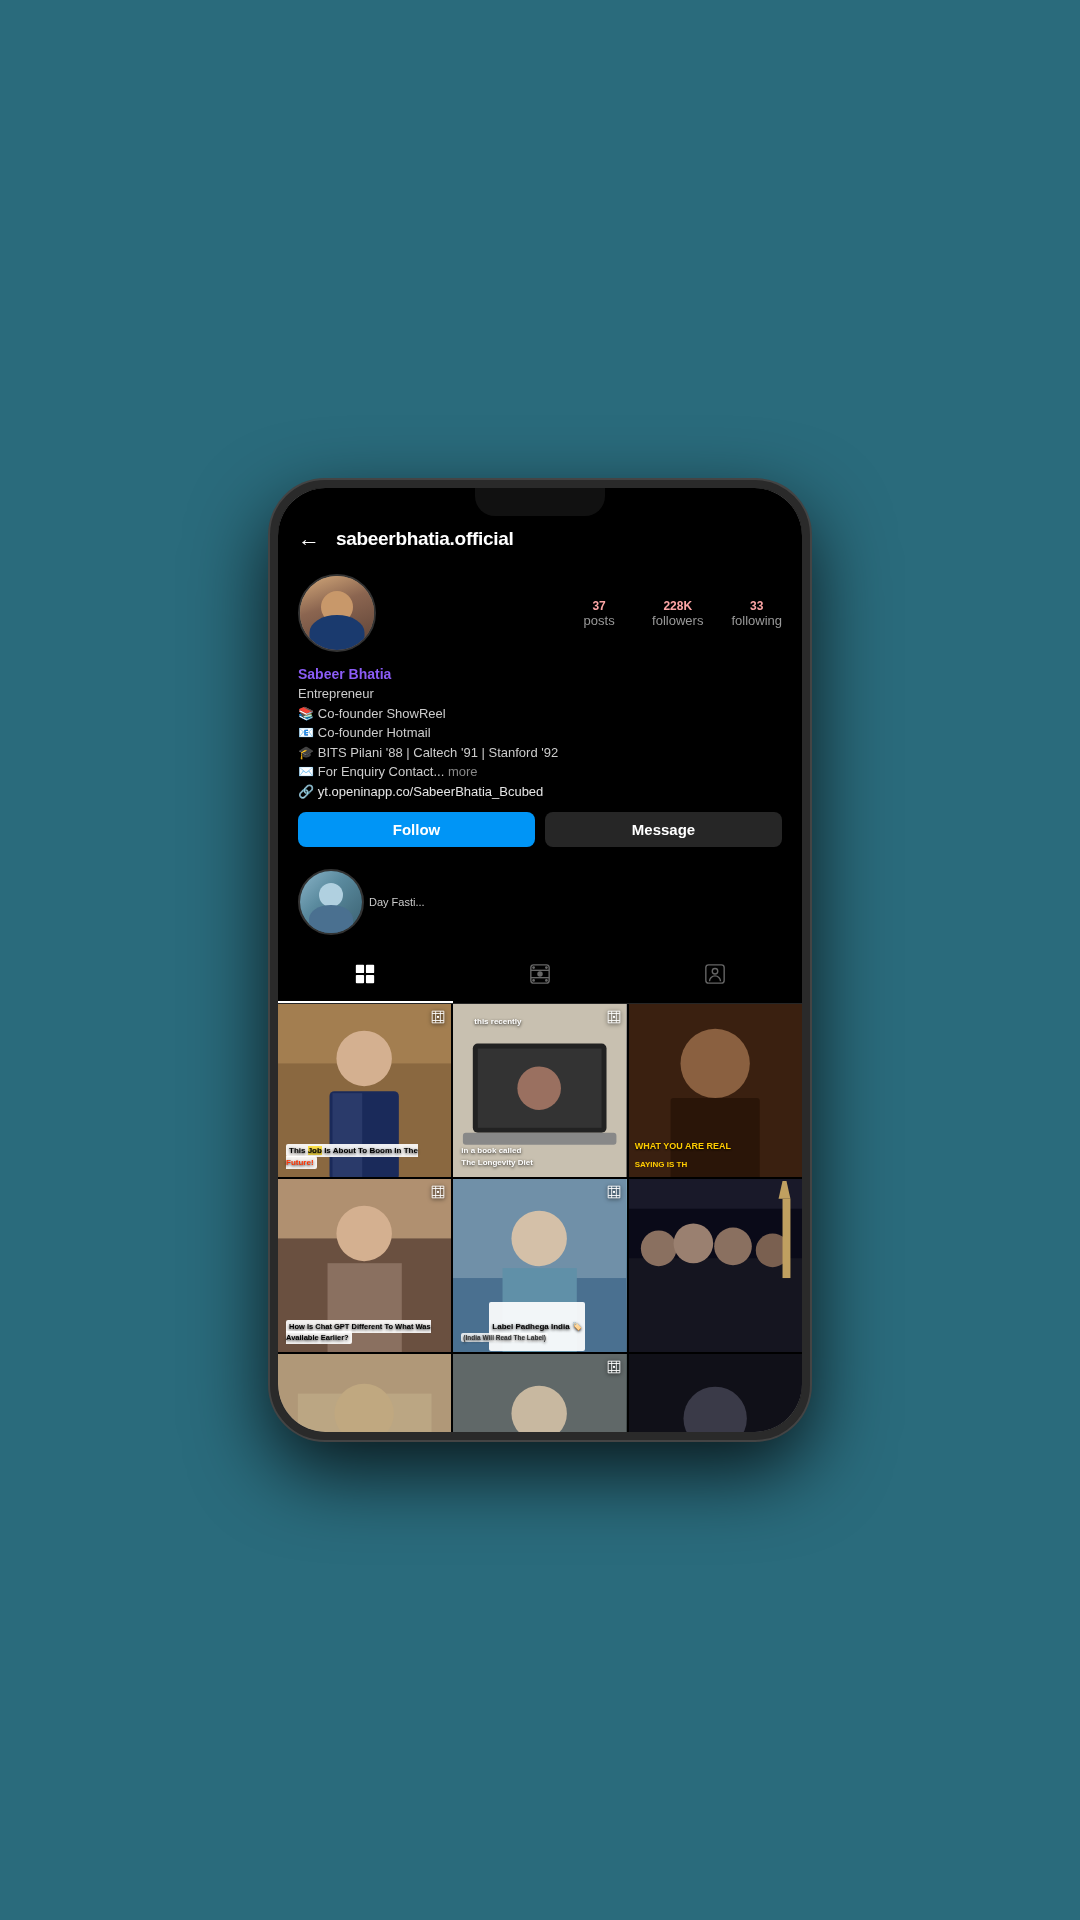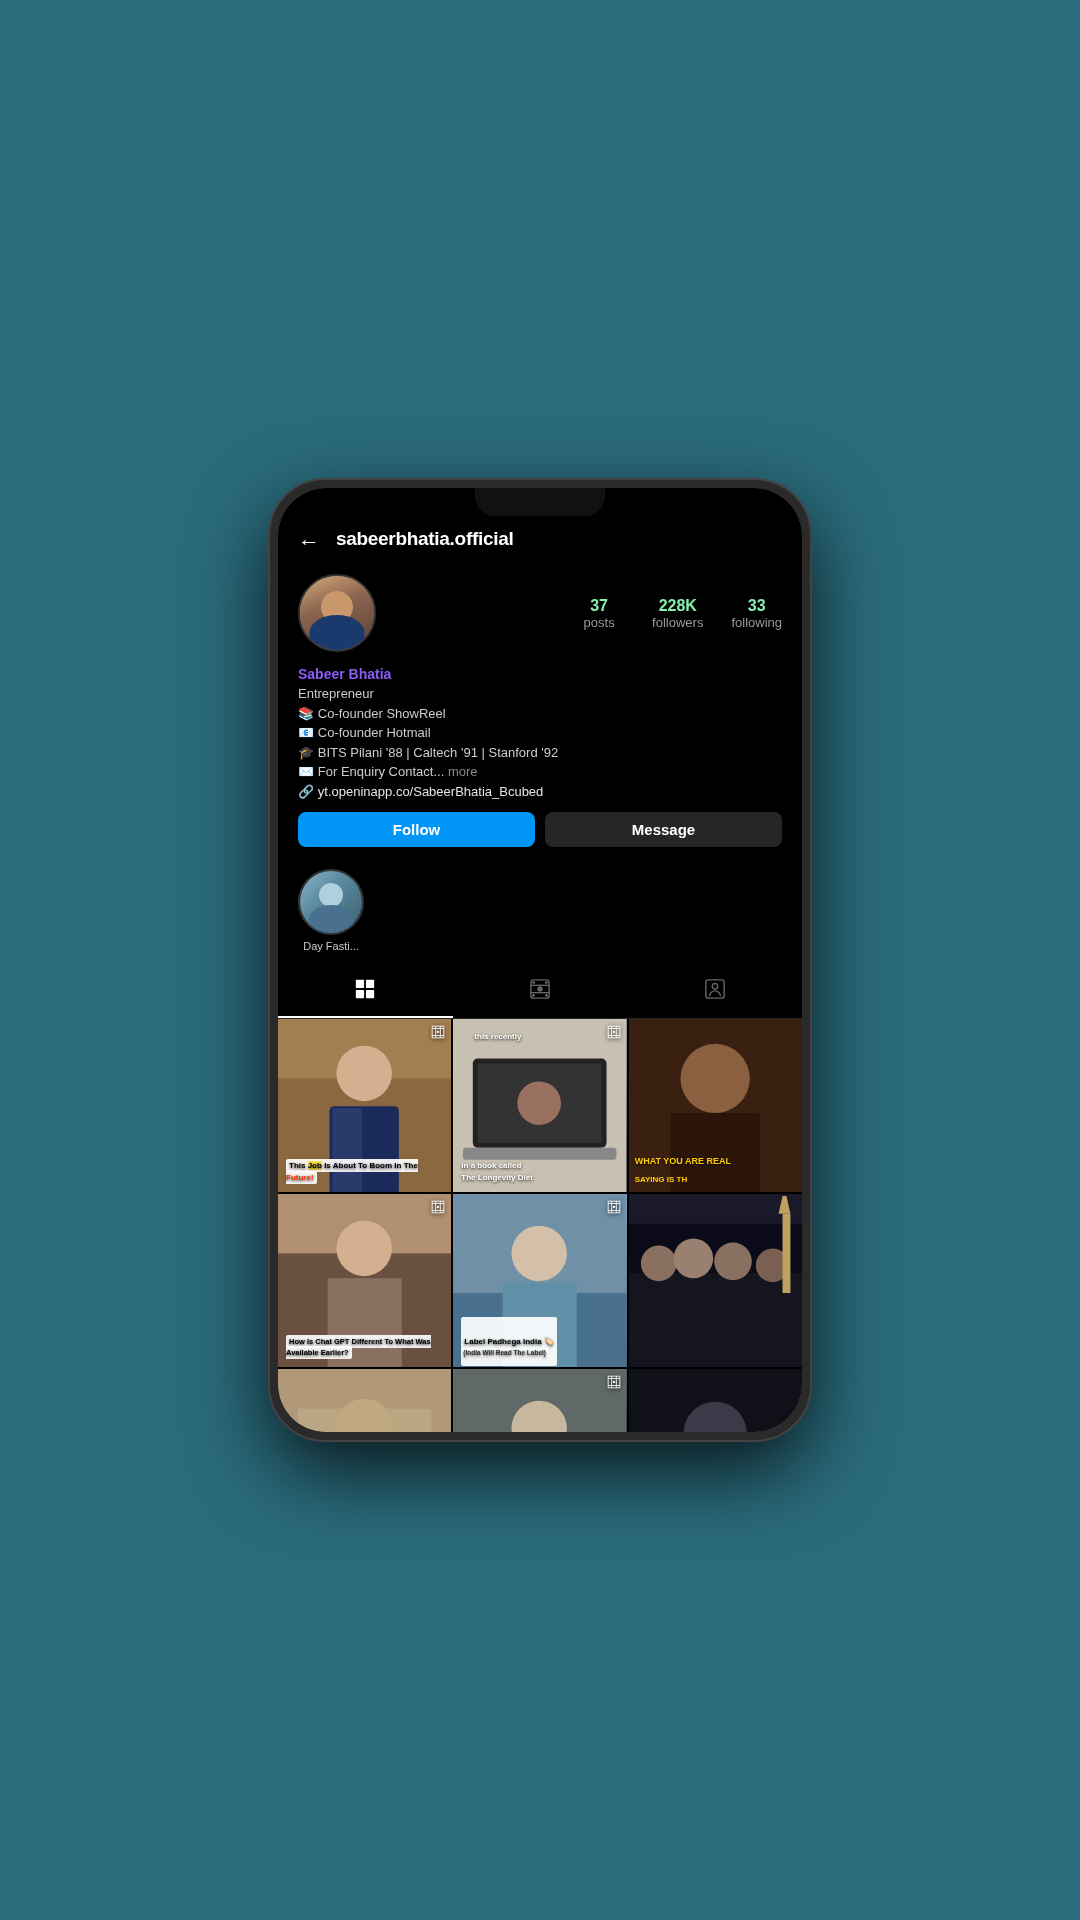--- a/index.html
+++ b/index.html
@@ -151,22 +151,22 @@
       flex: 1;
       justify-content: flex-end;
     }
 
     .stat-item {
       text-align: center;
       min-width: 50px;
     }
 
     .stat-number {
-      color: #86efac;
-      font-size: 16px;
+      color: #fca5a5;
+      font-size: 12px;
       font-weight: 700;
       display: block;
     }
 
     .stat-label {
       color: #999;
       font-size: 13px;
       display: block;
     }
 
@@ -231,21 +231,21 @@
     }
 
     
     .highlights-section {
       padding: 6px 20px 14px;
       background: #000;
     }
 
     .highlight-item {
       display: inline-flex;
-      flex-direction: column;
+      flex-direction: row;
       align-items: center;
       gap: 5px;
       margin-right: 14px;
     }
 
     .highlight-circle {
       width: 66px;
       height: 66px;
       border-radius: 50%;
       background: #1a1a1a;
@@ -610,21 +610,21 @@
             <rect x="50" y="90" width="75" height="90" fill="#6090a8"></rect>
           </svg>
         </div>
         <span class="reel-icon">
           <svg width="14" height="14" viewBox="0 0 24 24" fill="white">
             <path d="M2 6h20M2 18h20M8 2v20M16 2v20M2 2h20v20H2z" stroke="white" stroke-width="1.5" fill="none"></path>
             <circle cx="12" cy="12" r="2" fill="white"></circle>
           </svg>
         </span>
         <div class="grid-caption">
-          <span style="background:rgba(255,255,255,0.92);color:#000;padding:20px 3px;border-radius:2px;font-size:8px;font-weight:800;">Label Padhega India 🏷️</span><br>
+          <span style="background:rgba(255,255,255,0.92);color:#000;padding:20px 3px;border-radius:2px;font-size:8px;font-weight:800;margin-left:28px;">Label Padhega India 🏷️</span><br>
           <span style="background:rgba(255,255,255,0.85);color:#333;padding:1px 2px;border-radius:2px;font-size:6.5px;">(India Will Read The Label)</span>
         </div>
       </div>
 
       <div class="grid-item">
         <div class="grid-item-bg bg-dinner">
           <svg width="100%" height="100%" viewBox="0 0 175 175" preserveAspectRatio="xMidYMid slice" style="position:absolute;top:0;left:0;">
             <rect width="175" height="175" fill="#0a0a18"></rect>
             <rect x="0" y="80" width="175" height="95" fill="#151520"></rect>
             <circle cx="30" cy="70" r="18" fill="#8a7060"></circle>

